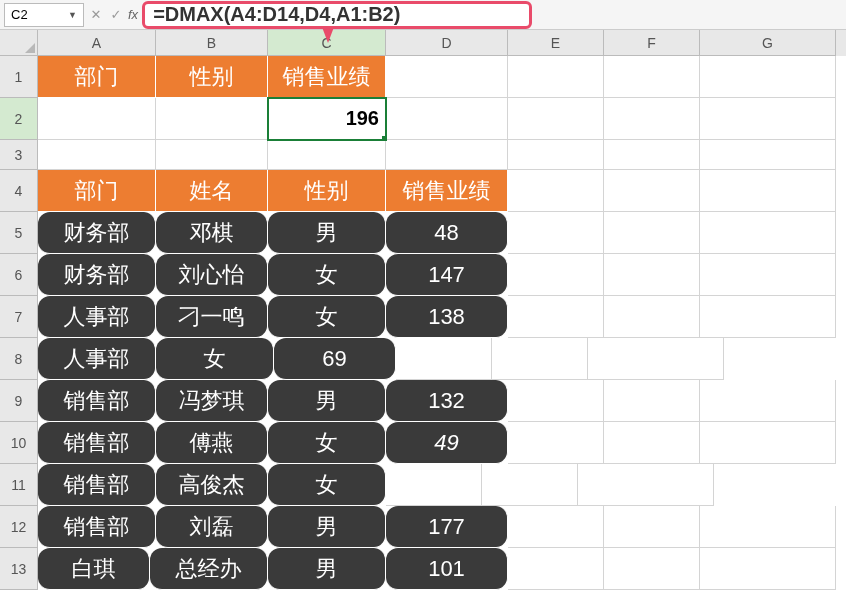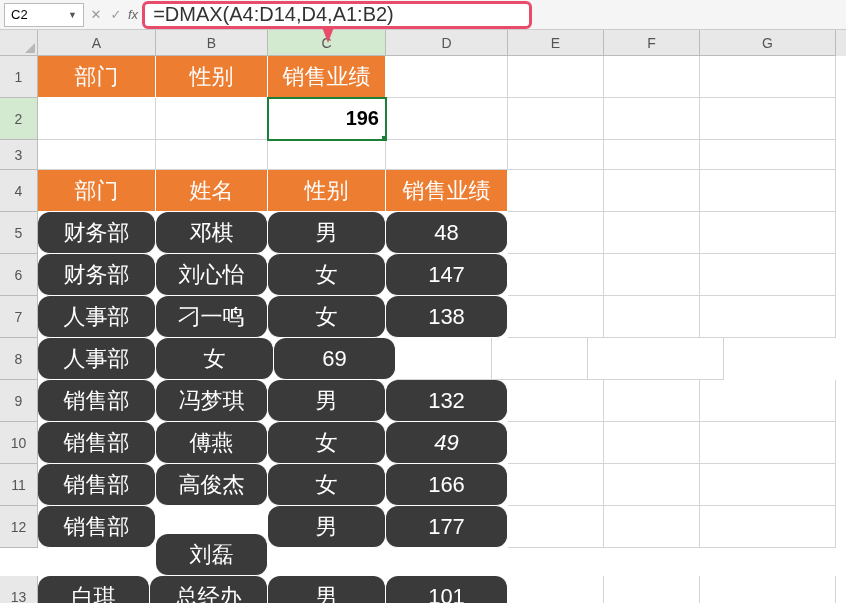--- a/index.html
+++ b/index.html
@@ -42,20 +42,21 @@
     color: #999;
     align-items: center;
   }
   .fx-btn { width: 16px; text-align: center; font-size: 13px; }
   .fx-fx { font-style: italic; font-size: 13px; color: #666; }
   .formula-wrap {
     flex: 1;
     display: flex;
     align-items: center;
     position: relative;
+    font-weight: bold;
   }
   .formula-input {
     height: 28px;
     width: 390px;
     font-size: 20px;
     border: 3px solid #e94b6a;
     border-radius: 6px;
     padding: 0 8px;
     background: #fff;
     display: flex;
@@ -292,29 +293,28 @@
         <div class="cell dk" style="width: 122px; height: 42px; font-style: italic;">49</div>
         <div class="cell " style="width: 96px; height: 42px;"></div>
         <div class="cell " style="width: 96px; height: 42px;"></div>
         <div class="cell " style="width: 136px; height: 42px;"></div>
       </div>
       <div class="row">
         <div class="row-h" style="height: 42px;">11</div>
         <div class="cell dk" style="width: 118px; height: 42px;">销售部</div>
         <div class="cell dk" style="width: 112px; height: 42px;">高俊杰</div>
         <div class="cell dk" style="width: 118px; height: 42px;">女</div>
-        <div class="cell dk" style="width: 122px; height: 42px;">166</div>
         <div class="cell " style="width: 96px; height: 42px;"></div>
         <div class="cell " style="width: 96px; height: 42px;"></div>
         <div class="cell " style="width: 136px; height: 42px;"></div>
       </div>
       <div class="row">
         <div class="row-h" style="height: 42px;">12</div>
         <div class="cell dk" style="width: 118px; height: 42px;">销售部</div>
-        <div class="cell dk" style="width: 112px; height: 42px; margin-top: 28px;">刘磊</div>
+        <div class="cell dk" style="width: 112px; height: 42px;">刘磊</div>
         <div class="cell dk" style="width: 118px; height: 42px;">男</div>
         <div class="cell dk" style="width: 122px; height: 42px;">177</div>
         <div class="cell " style="width: 96px; height: 42px;"></div>
         <div class="cell " style="width: 96px; height: 42px;"></div>
         <div class="cell " style="width: 136px; height: 42px;"></div>
       </div>
       <div class="row">
         <div class="row-h" style="height: 42px;">13</div>
         <div class="cell dk" style="width: 112px; height: 42px;">白琪</div>
         <div class="cell dk" style="width: 118px; height: 42px;">总经办</div>

